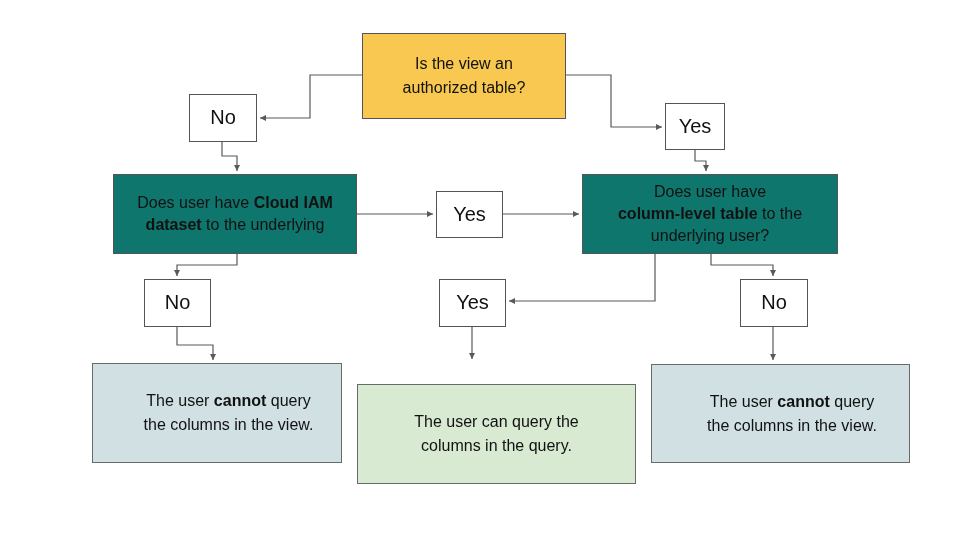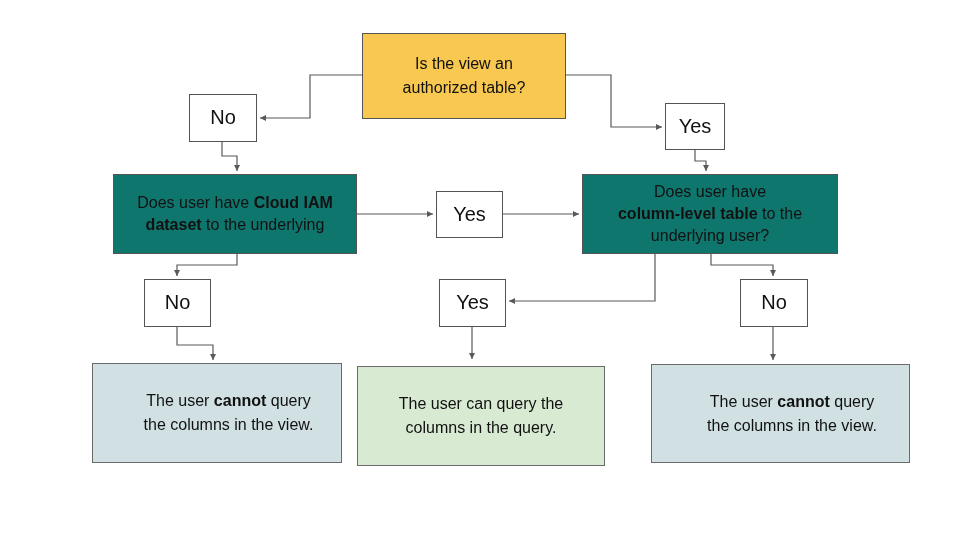--- a/index.html
+++ b/index.html
@@ -94,21 +94,21 @@
     <span>No</span>
   </div>
 
   <div class="node outcome-neg" style="left:92px;top:363px;width:250px;height:100px;">
     <div class="txt">
       <span>The user </span><b>cannot</b><span> query</span><br>
       <span>the columns in the view.</span>
     </div>
   </div>
 
-  <div class="node outcome-pos" style="left:357px;top:366px;width:248px;height:100px;">
+  <div class="node outcome-pos" style="left:357px;top:384px;width:279px;height:100px;">
     <div class="txt">
       <span>The user can query the</span><br>
       <span>columns in the query.</span>
     </div>
   </div>
 
   <div class="node outcome-neg" style="left:651px;top:364px;width:259px;height:99px;">
     <div class="txt">
       <span>The user </span><b>cannot</b><span> query</span><br>
       <span>the columns in the view.</span>

